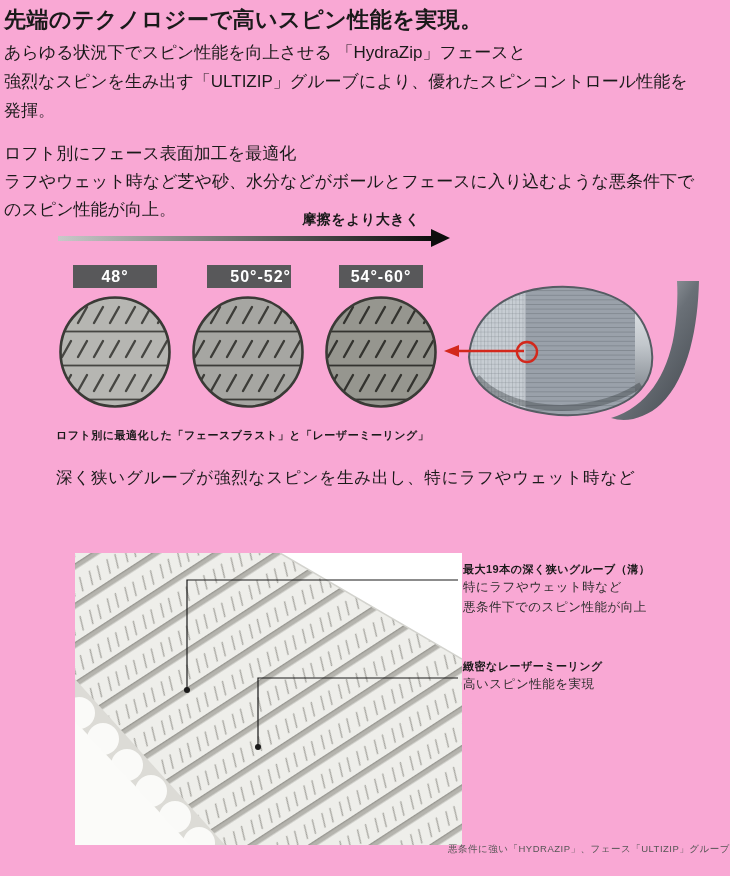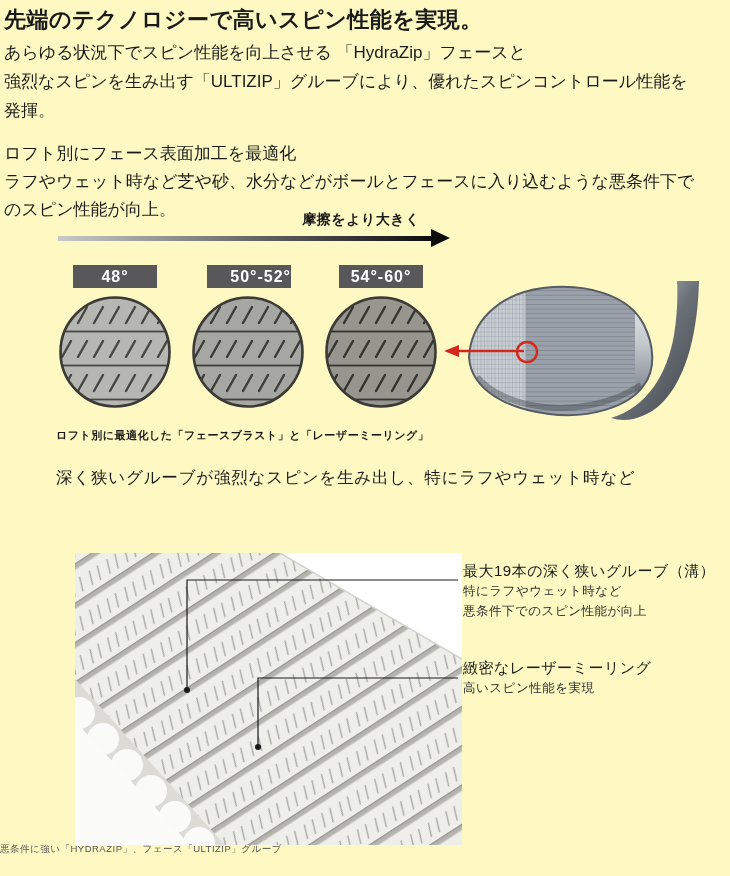--- a/index.html
+++ b/index.html
@@ -1,18 +1,18 @@
 <!DOCTYPE html>
 <html><head>
 <meta charset="utf-8">
 <style>
   * { margin:0; padding:0; box-sizing:border-box; }
   html,body { background:#fff; }
   #canvas {
-    position:relative; width:730px; height:876px; background:#fef9c3;
+    position:relative; width:730px; height:876px; background:#f9a8d4;
     font-family:"Liberation Sans","DejaVu Sans",sans-serif; color:#1a1a1a;
     overflow:hidden;
   }
   .abs { position:absolute; }
 
   .page-title { left:4px; top:5px; font-size:22px; font-weight:bold; letter-spacing:0.5px; }
   .intro { left:4px; top:38px; font-size:17px; line-height:29px; }
   .opt-block { left:4px; top:140px; font-size:17px; line-height:28px; }
 
   .friction-label { left:220px; top:211px; width:200px; text-align:right;
@@ -34,24 +34,24 @@
   .red-arrow { left:444px; top:344px; width:80px; height:14px; }
 
   .opt-caption { left:56px; top:428px; font-size:11px; font-weight:bold; letter-spacing:0.5px; }
   .groove-para { left:56px; top:464px; font-size:16.5px; line-height:27px;
     font-weight:500; letter-spacing:0.8px; }
 
   .groove-img { left:75px; top:553px; width:387px; height:292px; }
 
   .annotation { left:463px; width:260px; }
   .ann-1 { top:562px; } .ann-2 { top:659px; }
-  .ann-title { font-size:15px; font-weight:normal; letter-spacing:0.5px; }
+  .ann-title { font-size:11px; font-weight:bold; letter-spacing:0.5px; }
   .ann-sub { font-size:12.5px; line-height:20px; color:#2e2e2e; letter-spacing:0.5px; }
 
-  .img-caption { left:0; top:843px; width:730px; text-align:left;
+  .img-caption { left:0; top:843px; width:730px; text-align:right;
     font-size:9.5px; color:#555; letter-spacing:0.5px; }
 </style>
 </head>
 <body>
 
 <div id="canvas">
 
   <h1 class="abs page-title">先端のテクノロジーで高いスピン性能を実現。</h1>
   <div class="abs intro">
     <div>あらゆる状況下でスピン性能を向上させる 「HydraZip」フェースと</div>

